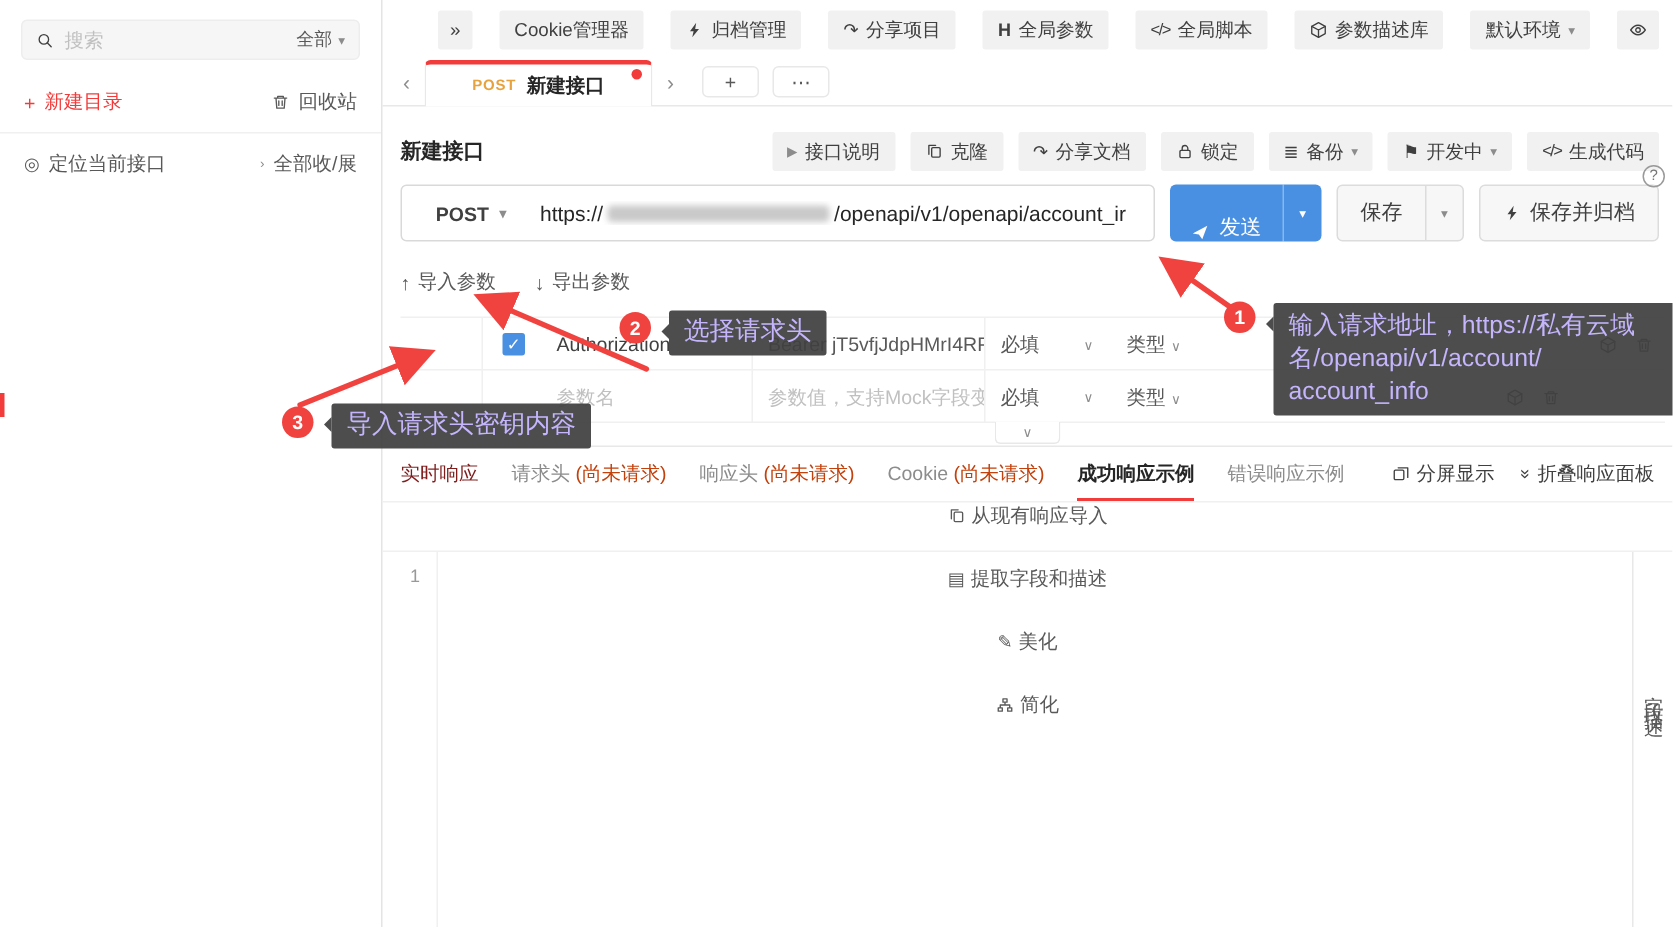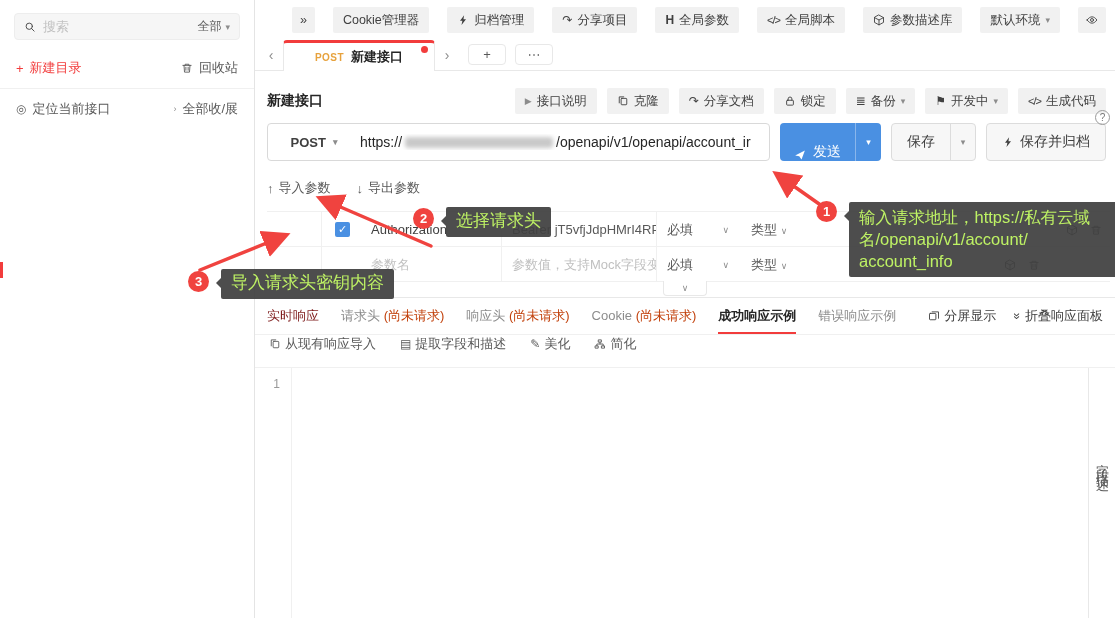--- a/index.html
+++ b/index.html
@@ -74,31 +74,31 @@
 
   .resp-tabs { height:36px; display:flex; align-items:center; gap:22px; padding:0 12px; }
   .rtab { color:#8c8c8c; cursor:pointer; white-space:nowrap; }
   .muted { color:#7f1d1d; }
   .green { color:#c2410c; }
   .rtab-active { color:#262626; font-weight:700; position:relative; cursor:pointer; }
   .rtab-active::after { content:""; position:absolute; left:0; right:0; bottom:-9px; height:2px; background:#f23c3c; }
   .right-tools { margin-left:auto; display:flex; gap:18px; color:#404040; }
   .tool-item { display:flex; align-items:center; gap:4px; cursor:pointer; }
 
-  .resp-toolbar { height:34px; display:flex; align-items:flex-start; gap:24px; padding:0 14px; border-top:1px solid #f0f0f0; border-bottom:1px solid #f0f0f0; color:#595959; }
+  .resp-toolbar { height:34px; display:flex; align-items:center; gap:24px; padding:0 14px; border-top:1px solid #f0f0f0; border-bottom:1px solid #f0f0f0; color:#595959;flex-direction:column; }
 
   .editor { flex:1; display:flex; min-height:0; }
   .gutter { width:37px; flex:0 0 37px; text-align:right; padding:9px 11px 0 0; font-size:12px; color:#999; border-right:1px solid #f0f0f0; }
   .editor-body { flex:1; }
   .right-rail { width:27px; flex:0 0 27px; border-left:1px solid #e8e8e8; display:flex; justify-content:center; padding-top:85px; }
   .rail-label { writing-mode:vertical-rl; font-size:13px; color:#595959; letter-spacing:5px; }
 
   
   .callout-circle { position:absolute; width:21px; height:21px; border-radius:50%; background:#f0433f; color:#fff; font-size:13px; font-weight:700; display:flex; align-items:center; justify-content:center; z-index:60; }
-  .callout-box { position:absolute; background:rgba(64,64,64,.93); color:#bef264; z-index:58; border-radius:2px; padding:3px 10px 4px; font-size:17px; line-height:1.35; white-space:nowrap; }
+  .callout-box { position:absolute; background:rgba(64,64,64,.93); color:#c4b5fd; z-index:58; border-radius:2px; padding:3px 10px 4px; font-size:17px; line-height:1.35; white-space:nowrap; }
   .callout-box::before { content:""; position:absolute; left:-5px; top:9px; border:5px solid transparent; border-right-color:rgba(64,64,64,.93); border-left:none; }
   .callout-box.multi { white-space:pre-line; width:288px; font-size:16.5px; line-height:1.32; padding:5px 10px; }
   .arrows { position:absolute; left:0; top:0; z-index:55; pointer-events:none; }
   .arrows line { stroke:#f0433f; stroke-width:3.5; stroke-linecap:round; }
 
   
   .ic { width:14px; height:14px; stroke:currentColor; fill:none; stroke-width:1.2; stroke-linecap:round; stroke-linejoin:round; flex:0 0 auto; }
   .ic.sm { width:12px; height:12px; }
   .glyph { font-size:12px; line-height:1; }
   .rot90 { display:inline-block; transform:rotate(90deg); font-size:12px; }

